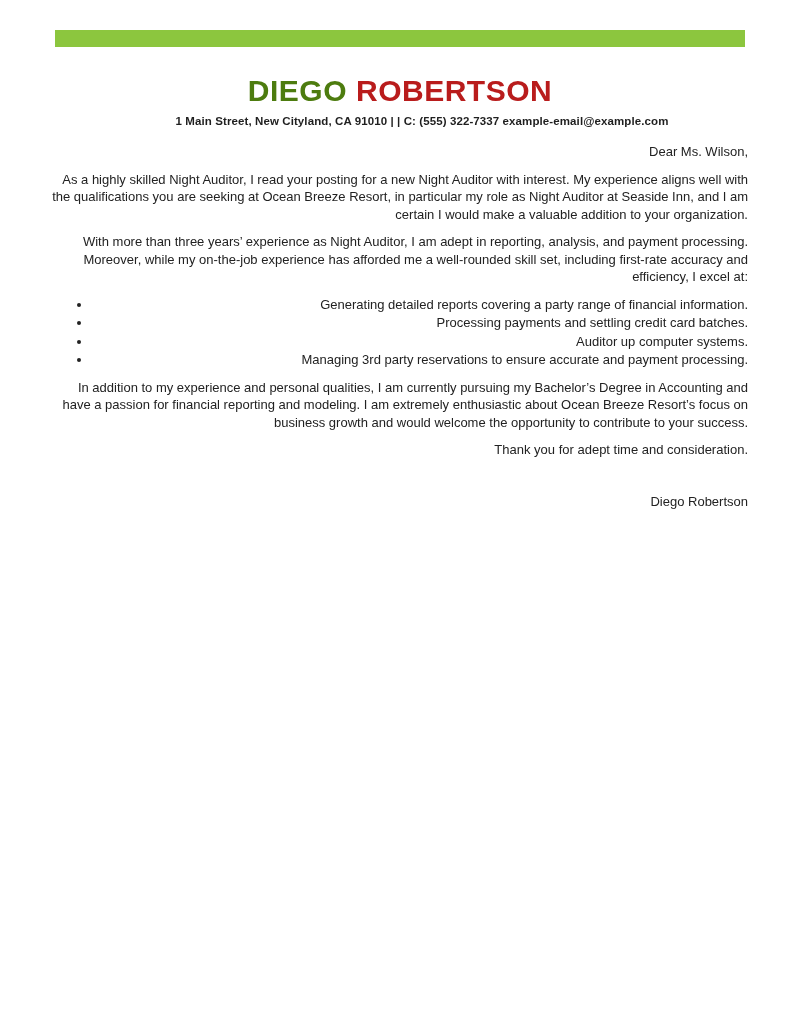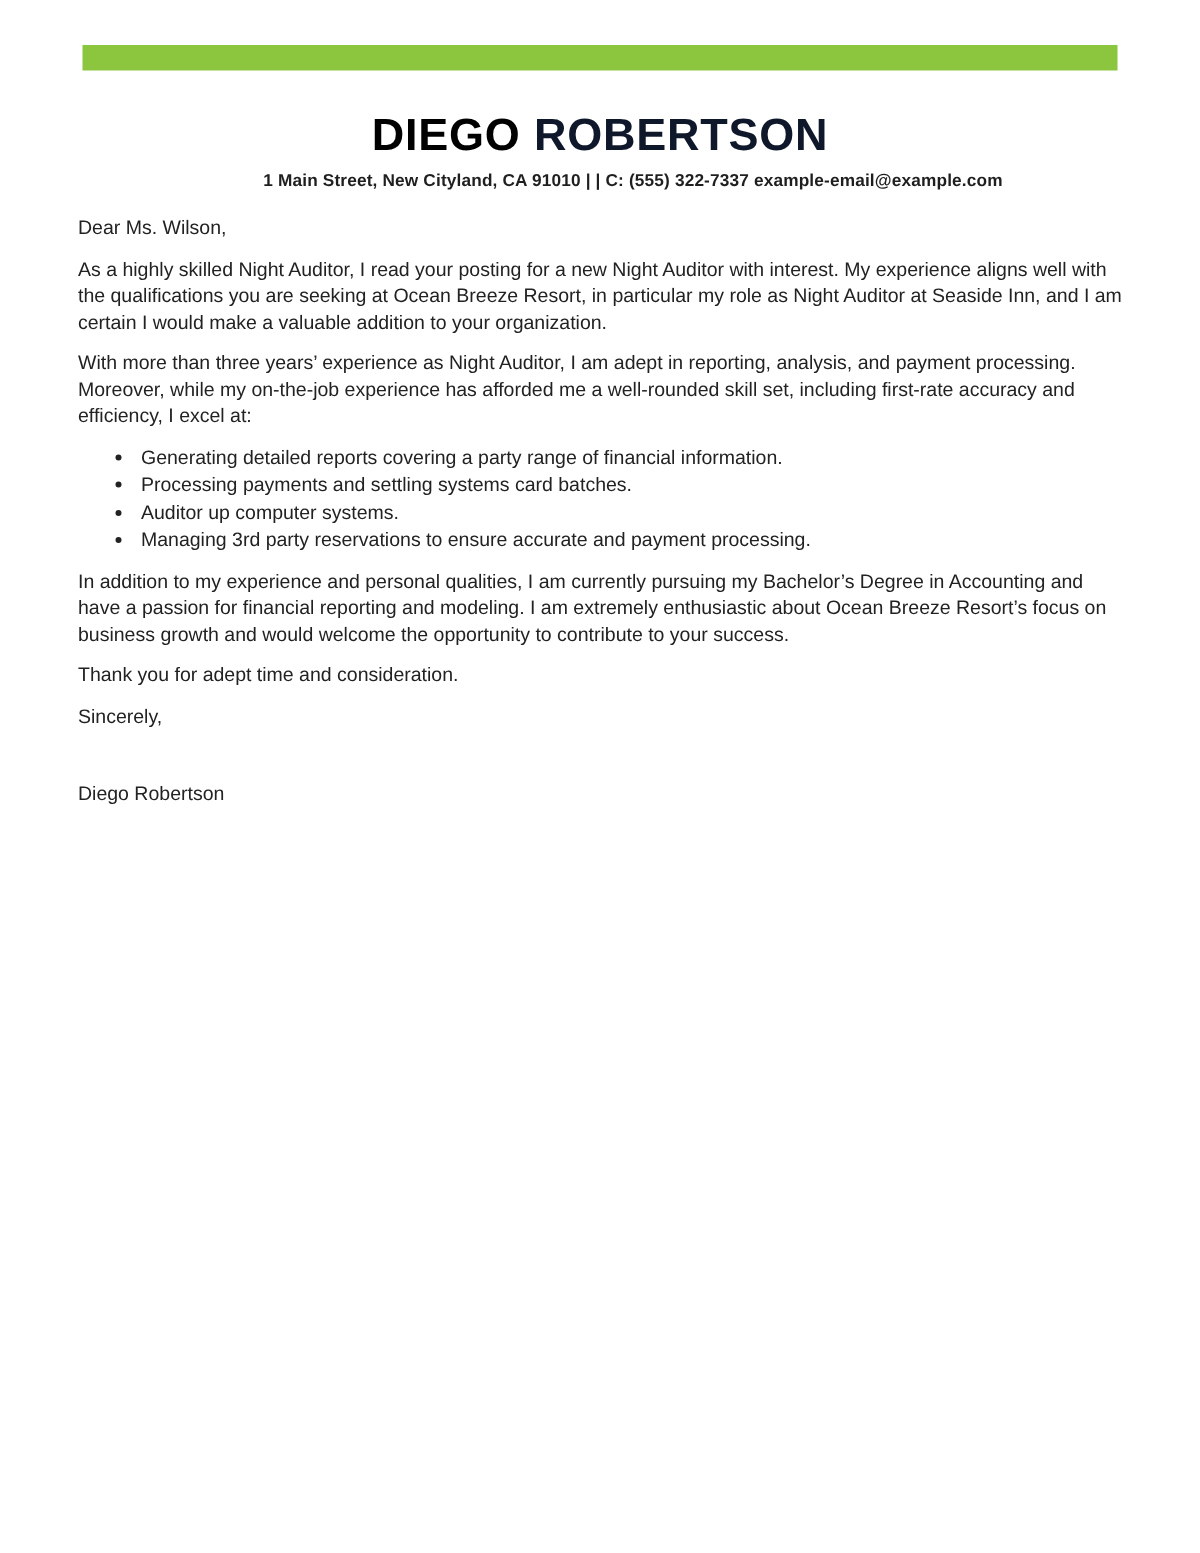--- a/index.html
+++ b/index.html
@@ -29,40 +29,40 @@
       text-align: center;
     }
     .name {
       font-size: 30px;
       font-weight: bold;
       letter-spacing: 0.5px;
       line-height: 1.1;
       white-space: nowrap;
     }
     .name .first {
-      color: #000000;
+      color: #4d7c0f;
       margin-right: 9px;
     }
     .name .last {
-      color: #0f172a;
+      color: #b91c1c;
     }
     .contact {
       margin-top: 8px;
       font-size: 11.5px;
       font-weight: bold;
       color: #1f1f1f;
       letter-spacing: 0.1px;
       padding-left: 44px;
     }
     .letter-body {
       padding: 16px 52px 0 52px;
       font-size: 13px;
       line-height: 17.5px;
       color: #222222;
-      text-align: left;
+      text-align: right;
     }
     .para {
       margin: 0 0 10px 0;
     }
     ul.bullets {
       margin: 0 0 10px 0;
       padding: 0 0 0 40px;
       list-style: disc outside;
     }
     ul.bullets li {
@@ -89,28 +89,27 @@
 
   <div class="letter-body">
     <p class="para">Dear Ms. Wilson,</p>
 
     <p class="para">As a highly skilled Night Auditor, I read your posting for a new Night Auditor with interest. My experience aligns well with the qualifications you are seeking at Ocean Breeze Resort, in particular my role as Night Auditor at Seaside Inn, and I am certain I would make a valuable addition to your organization.</p>
 
     <p class="para">With more than three years’ experience as Night Auditor, I am adept in reporting, analysis, and payment processing. Moreover, while my on-the-job experience has afforded me a well-rounded skill set, including first-rate accuracy and efficiency, I excel at:</p>
 
     <ul class="bullets">
       <li>Generating detailed reports covering a party range of financial information.</li>
-      <li>Processing payments and settling systems card batches.</li>
+      <li>Processing payments and settling credit card batches.</li>
       <li>Auditor up computer systems.</li>
       <li>Managing 3rd party reservations to ensure accurate and payment processing.</li>
     </ul>
 
     <p class="para">In addition to my experience and personal qualities, I am currently pursuing my Bachelor’s Degree in Accounting and have a passion for financial reporting and modeling. I am extremely enthusiastic about Ocean Breeze Resort’s focus on business growth and would welcome the opportunity to contribute to your success.</p>
 
 
     <p class="para">Thank you for adept time and consideration.</p>
 
-    <p class="para">Sincerely,</p>
 
     <p class="para signature">Diego Robertson</p>
   </div>
 
 </div>
 
 </body></html>

